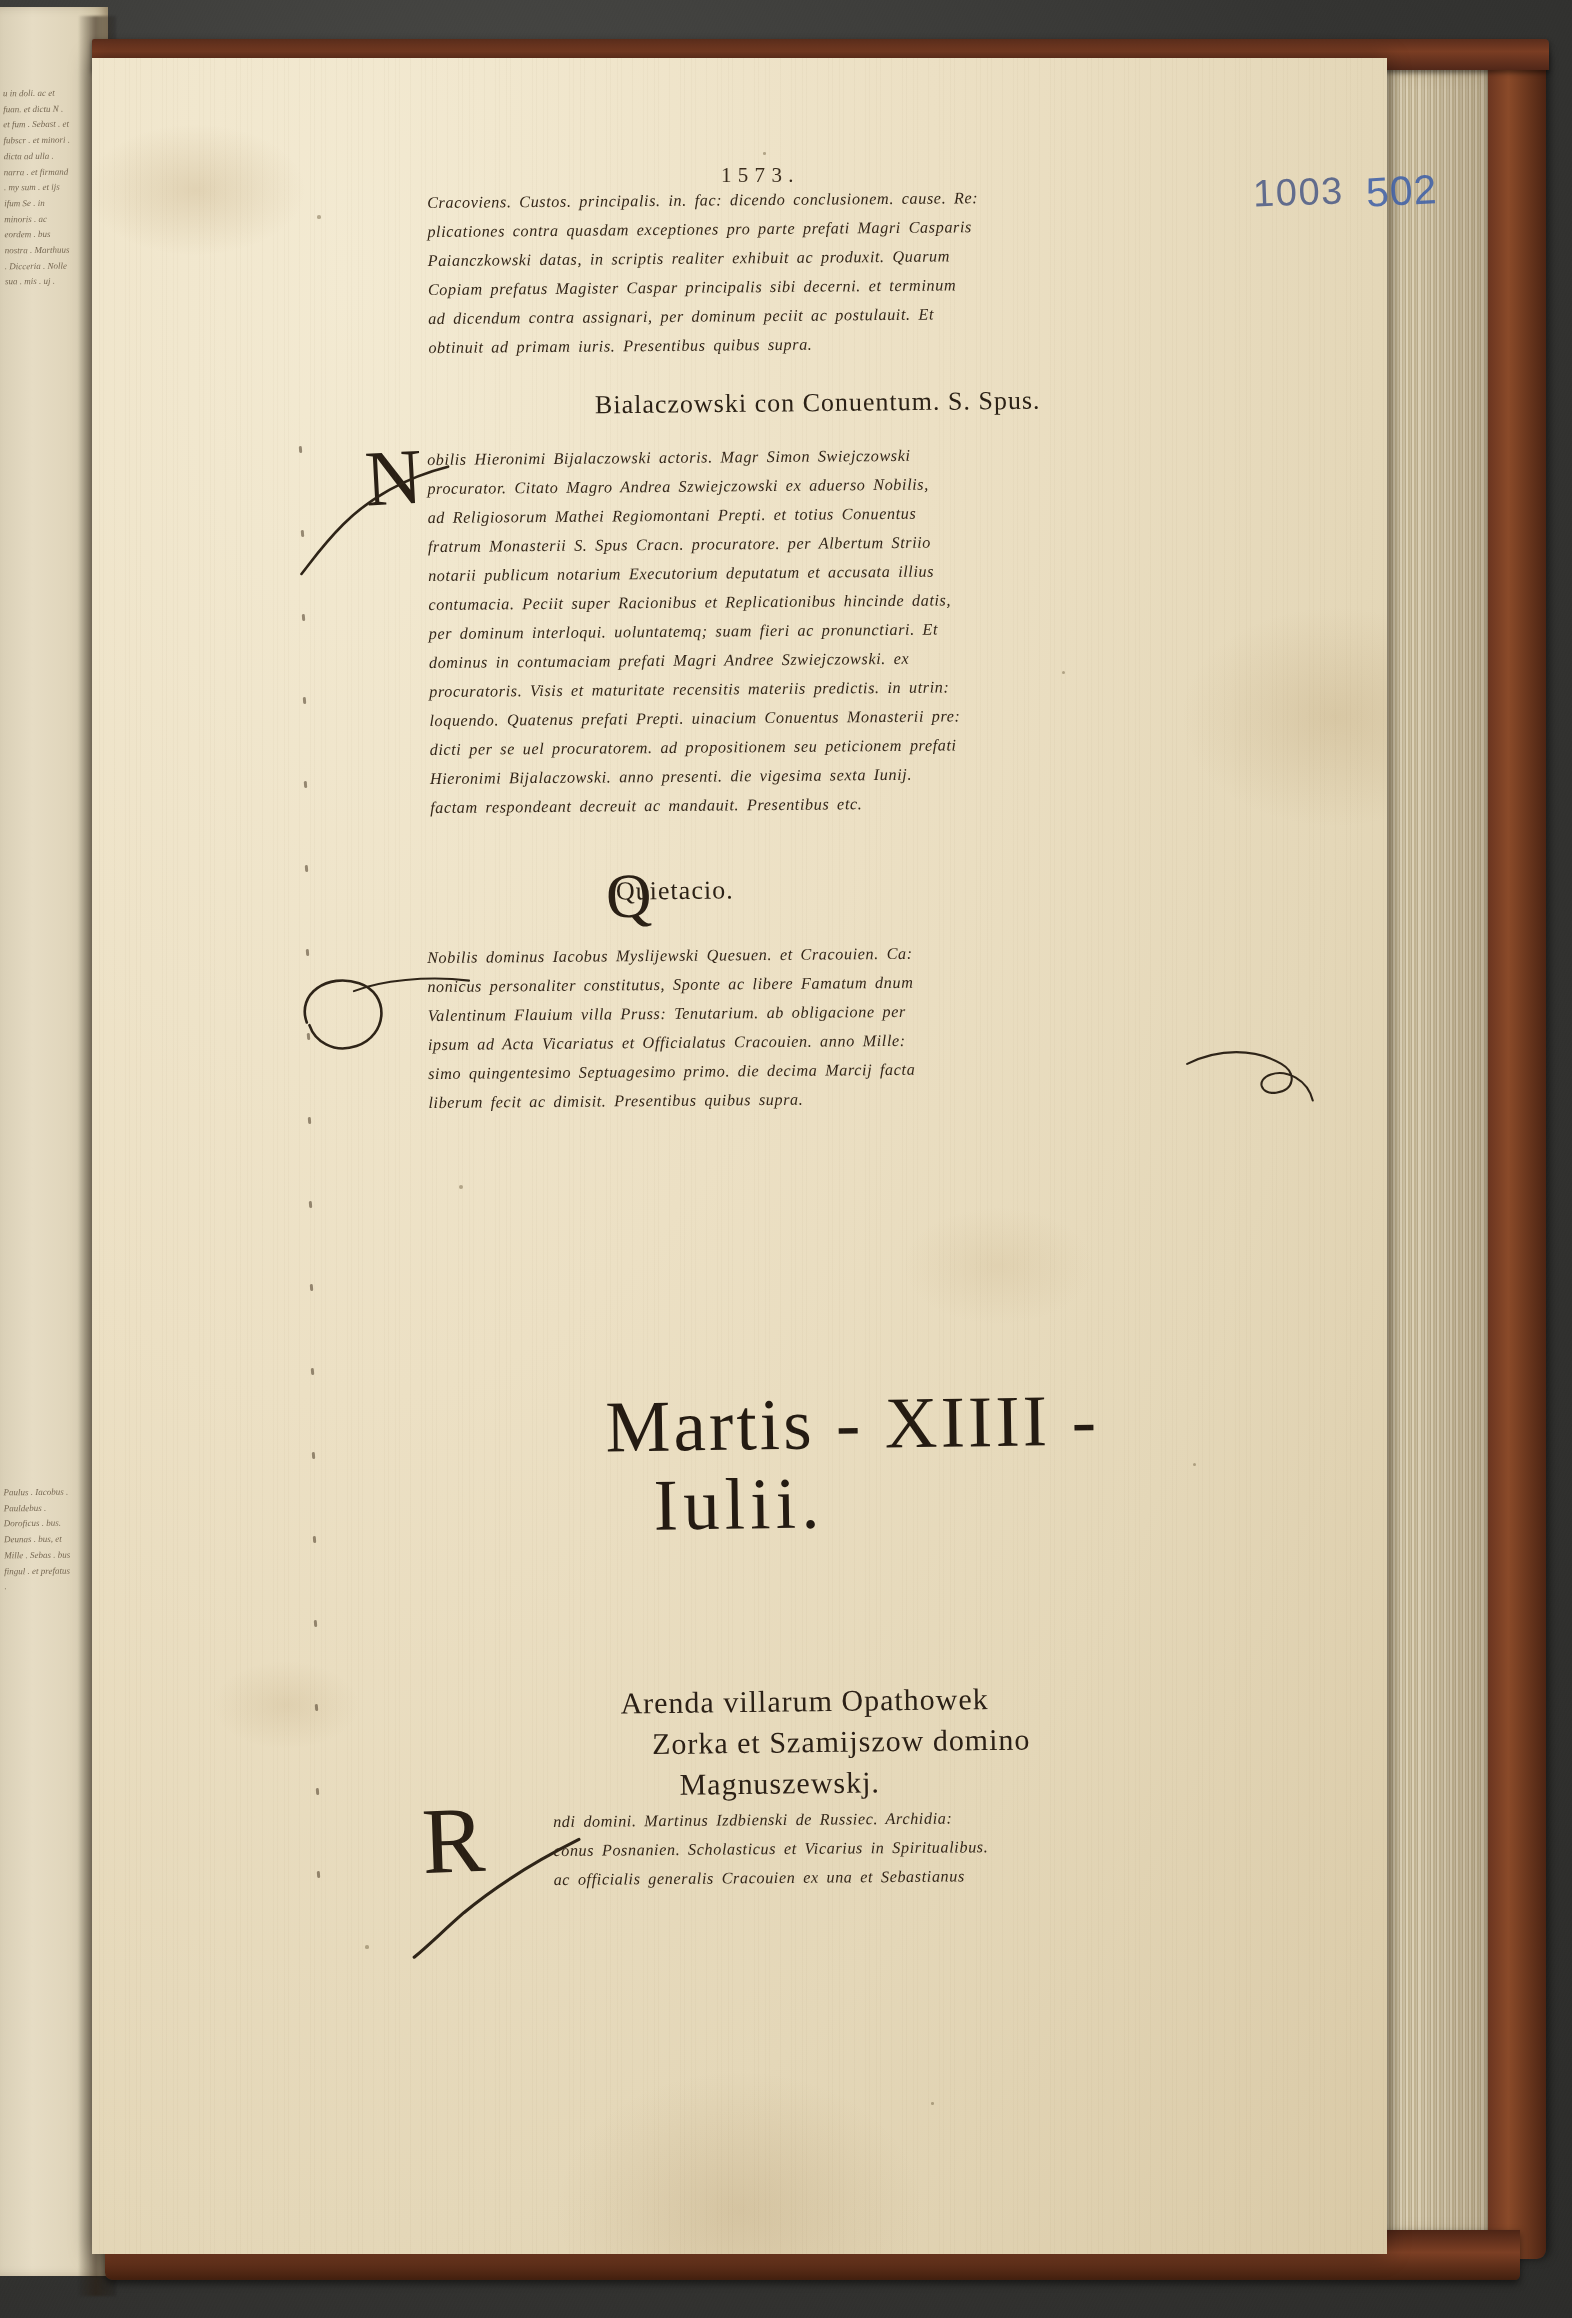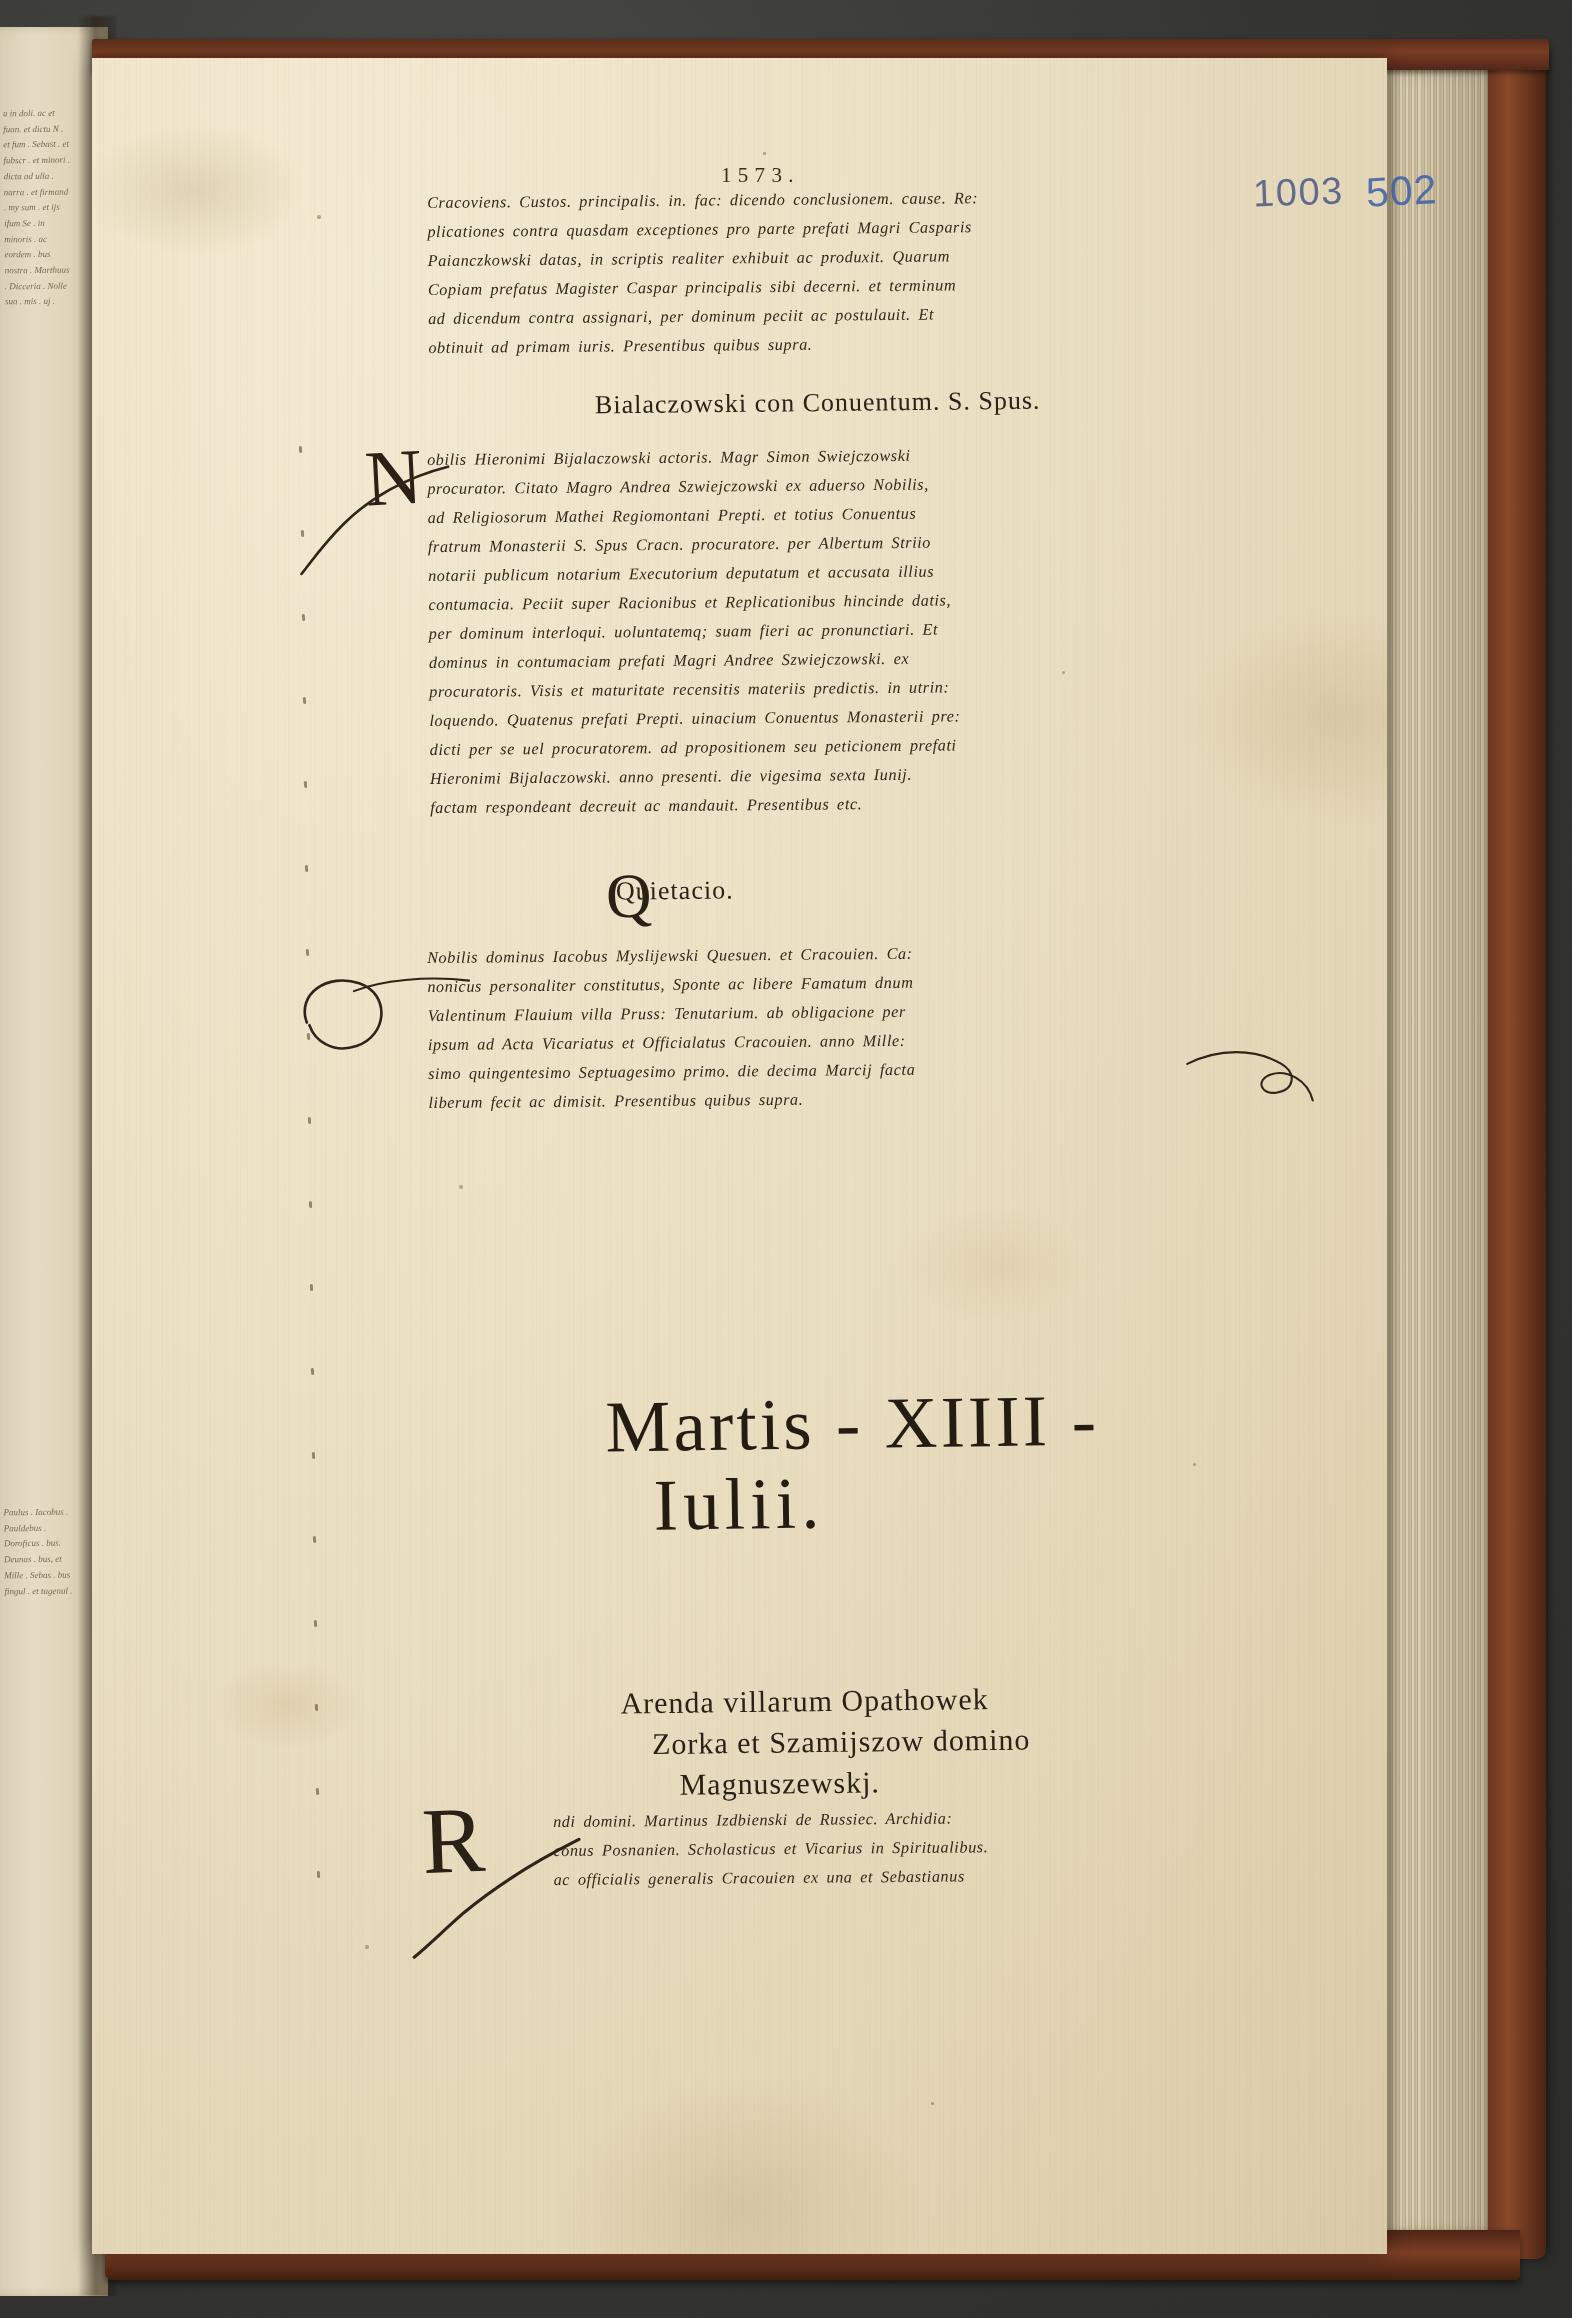--- a/index.html
+++ b/index.html
@@ -26,21 +26,21 @@
     content:"";
     position:absolute; inset:0;
     background:
       repeating-linear-gradient(115deg, rgba(255,255,255,0.012) 0 1.6px, rgba(0,0,0,0.012) 1.6px 3.1px);
     opacity:.6;
   }
 
   
   .left-page {
     position: absolute;
-    left: 0; top: 27px;
+    left: 0; top: 7px;
     width: 108px; height: 2269px;
     background: linear-gradient(90deg, #d9cfb6 0%, #e6dcc4 30%, #ded3b8 75%, #c8bb9c 100%);
     box-shadow: inset -7.3px 0 12.6px -5.2px rgba(80,60,35,.55);
   }
   .left-page .lp-text {
     position: absolute;
     left: 4.2px; top: 79px;
     width: 68px;
     color: #4a3a26;
     font-family: "Liberation Serif", serif;
@@ -271,21 +271,21 @@
     transform: rotate(-4deg);
   }
 </style>
 </head>
 <body>
 
 <div class="backdrop"></div>
 
 <div class="left-page">
   <div class="lp-text">u in doli. ac et fuan. et dictu N . et fum . Sebast . et fubscr . et minori . dicta ad ulla . narra . et firmand . my sum . et ijs ifum Se . in minoris . ac eordem . bus nostra . Marthuus . Dicceria . Nolle sua . mis . uj .</div>
-  <div class="lp-text2">Paulus . Iacobus . Pauldebus . Doroficus . bus. Deunas . bus, et Mille . Sebas . bus fingul . et tagenul .</div>
+  <div class="lp-text2">Paulus . Iacobus . Pauldebus . Doroficus . bus. Deunas . bus, et Mille . Sebas . bus fingul . et prefatus .</div>
 </div>
 
 <div class="gutter"></div>
 
 <div class="fore-edge"></div>
 <div class="leather-right"></div>
 <div class="leather-top"></div>
 <div class="leather-bottom"></div>
 
 <div class="leaf">

